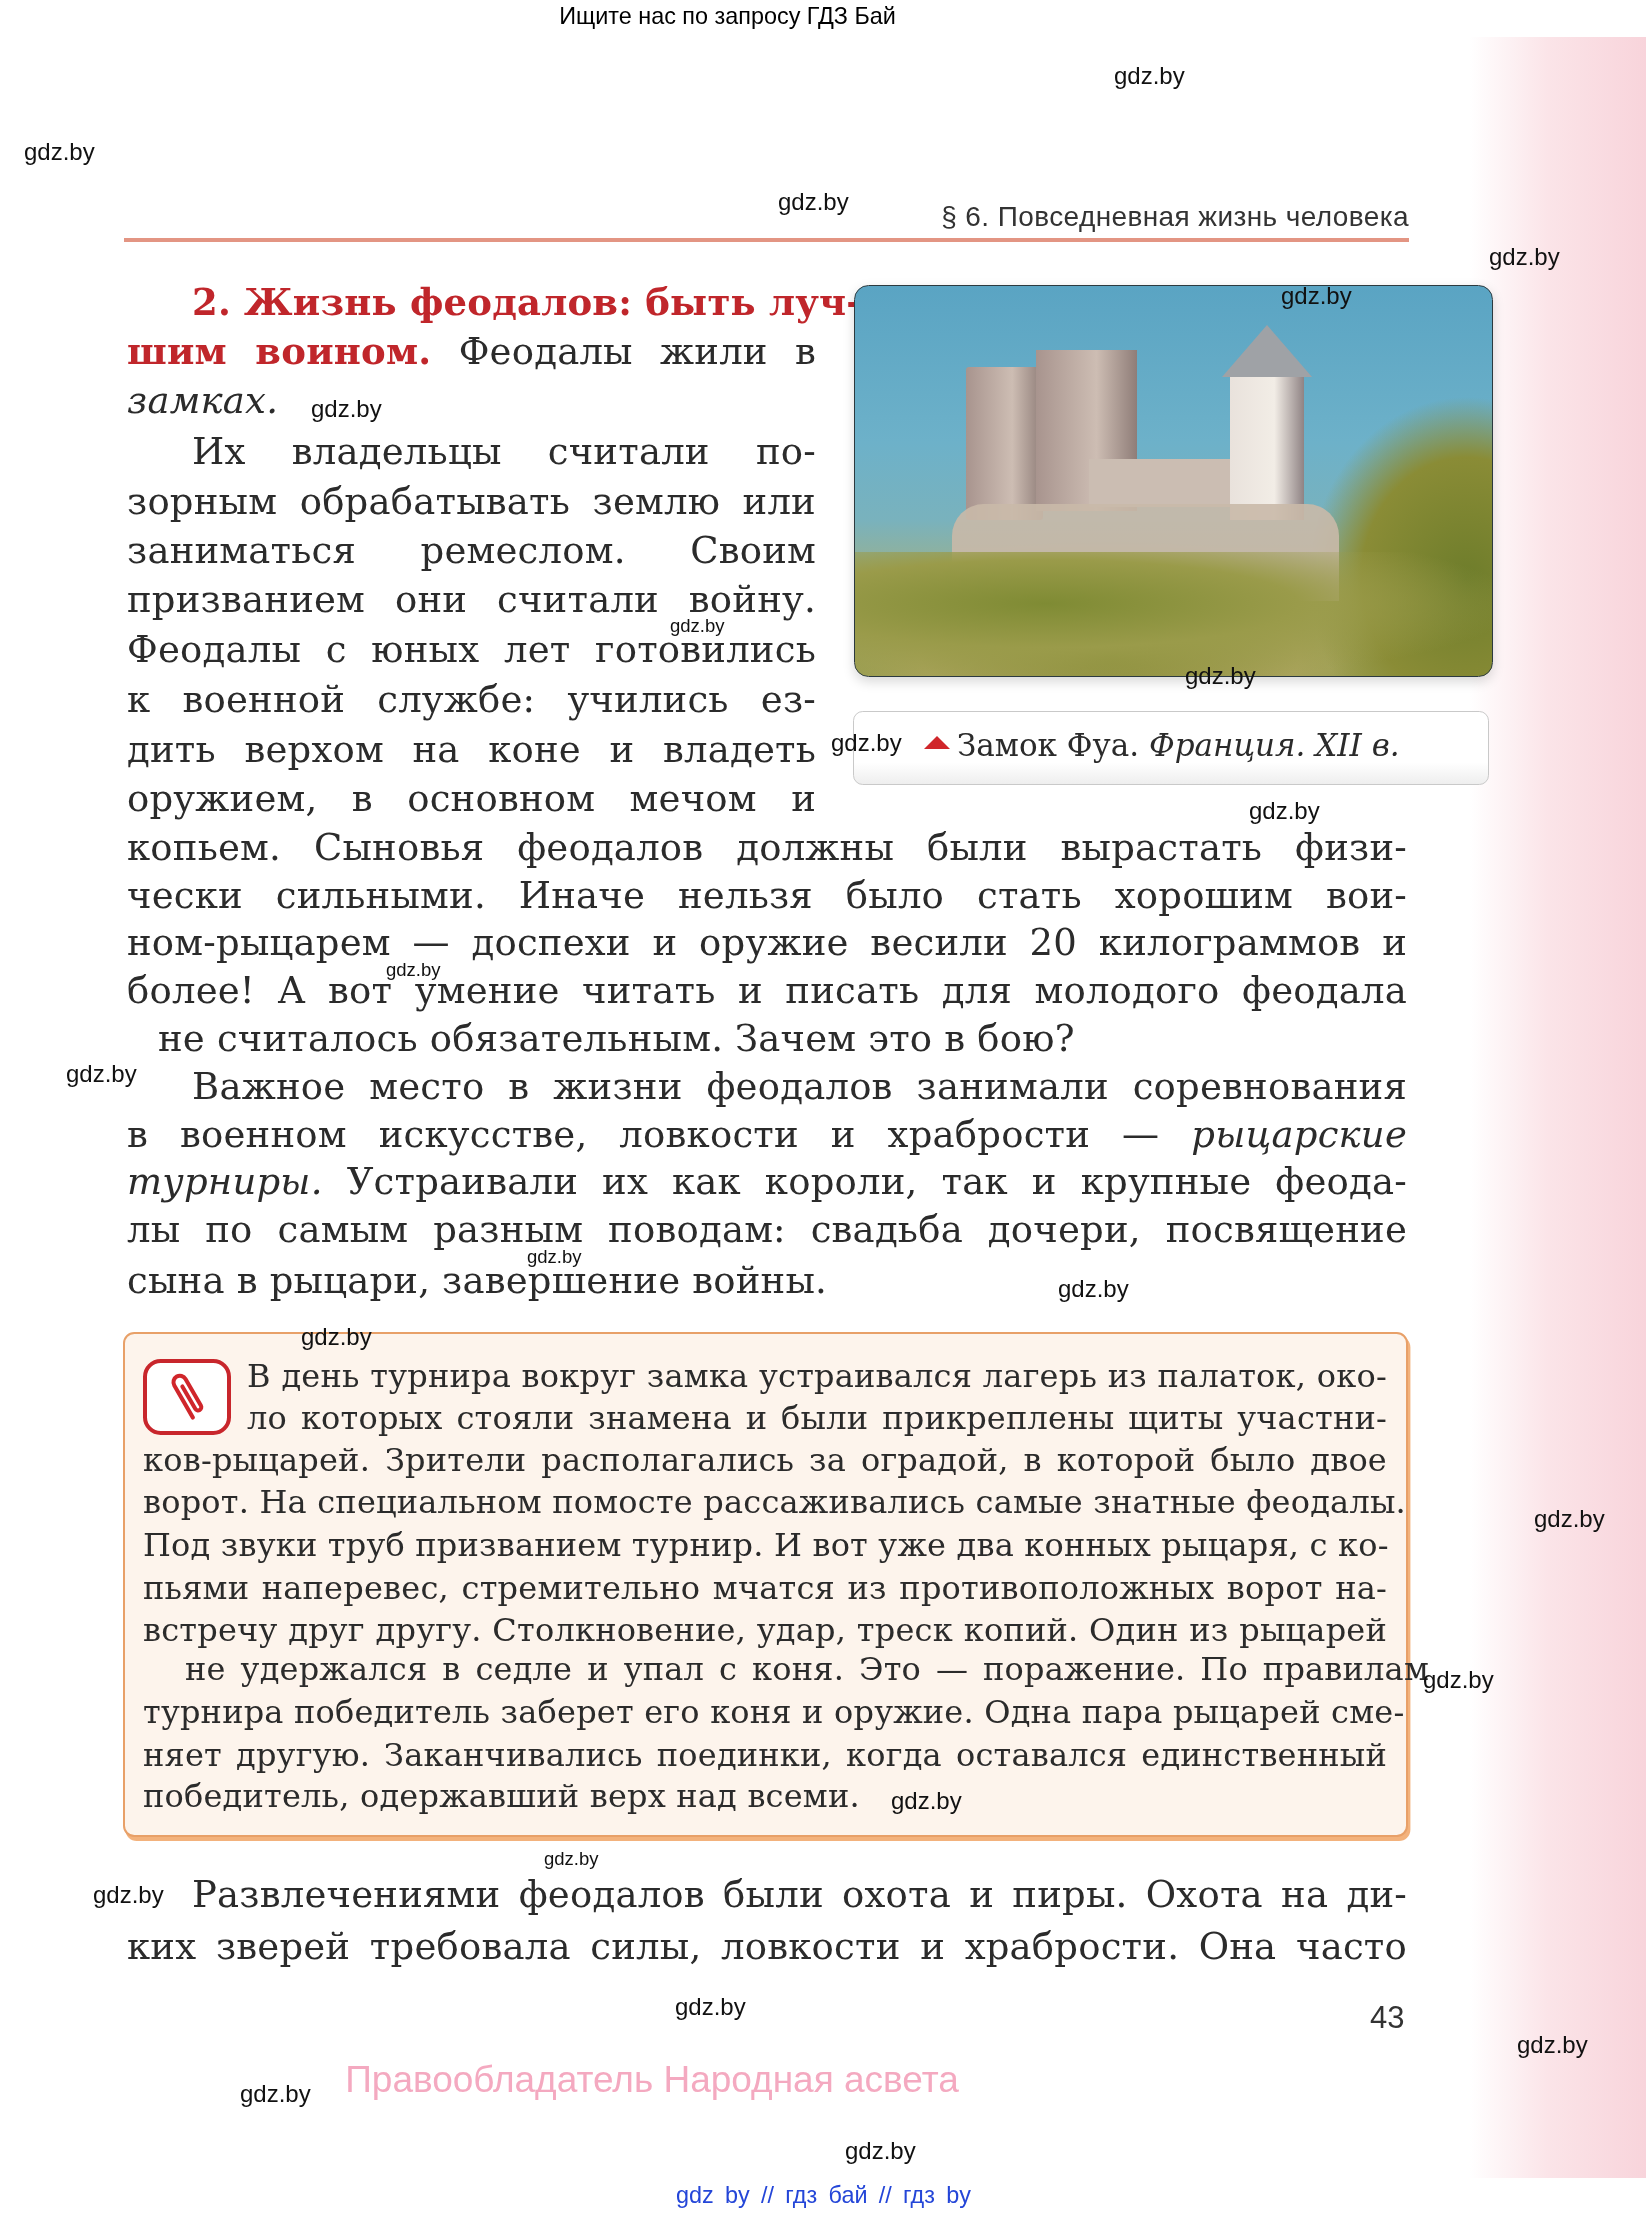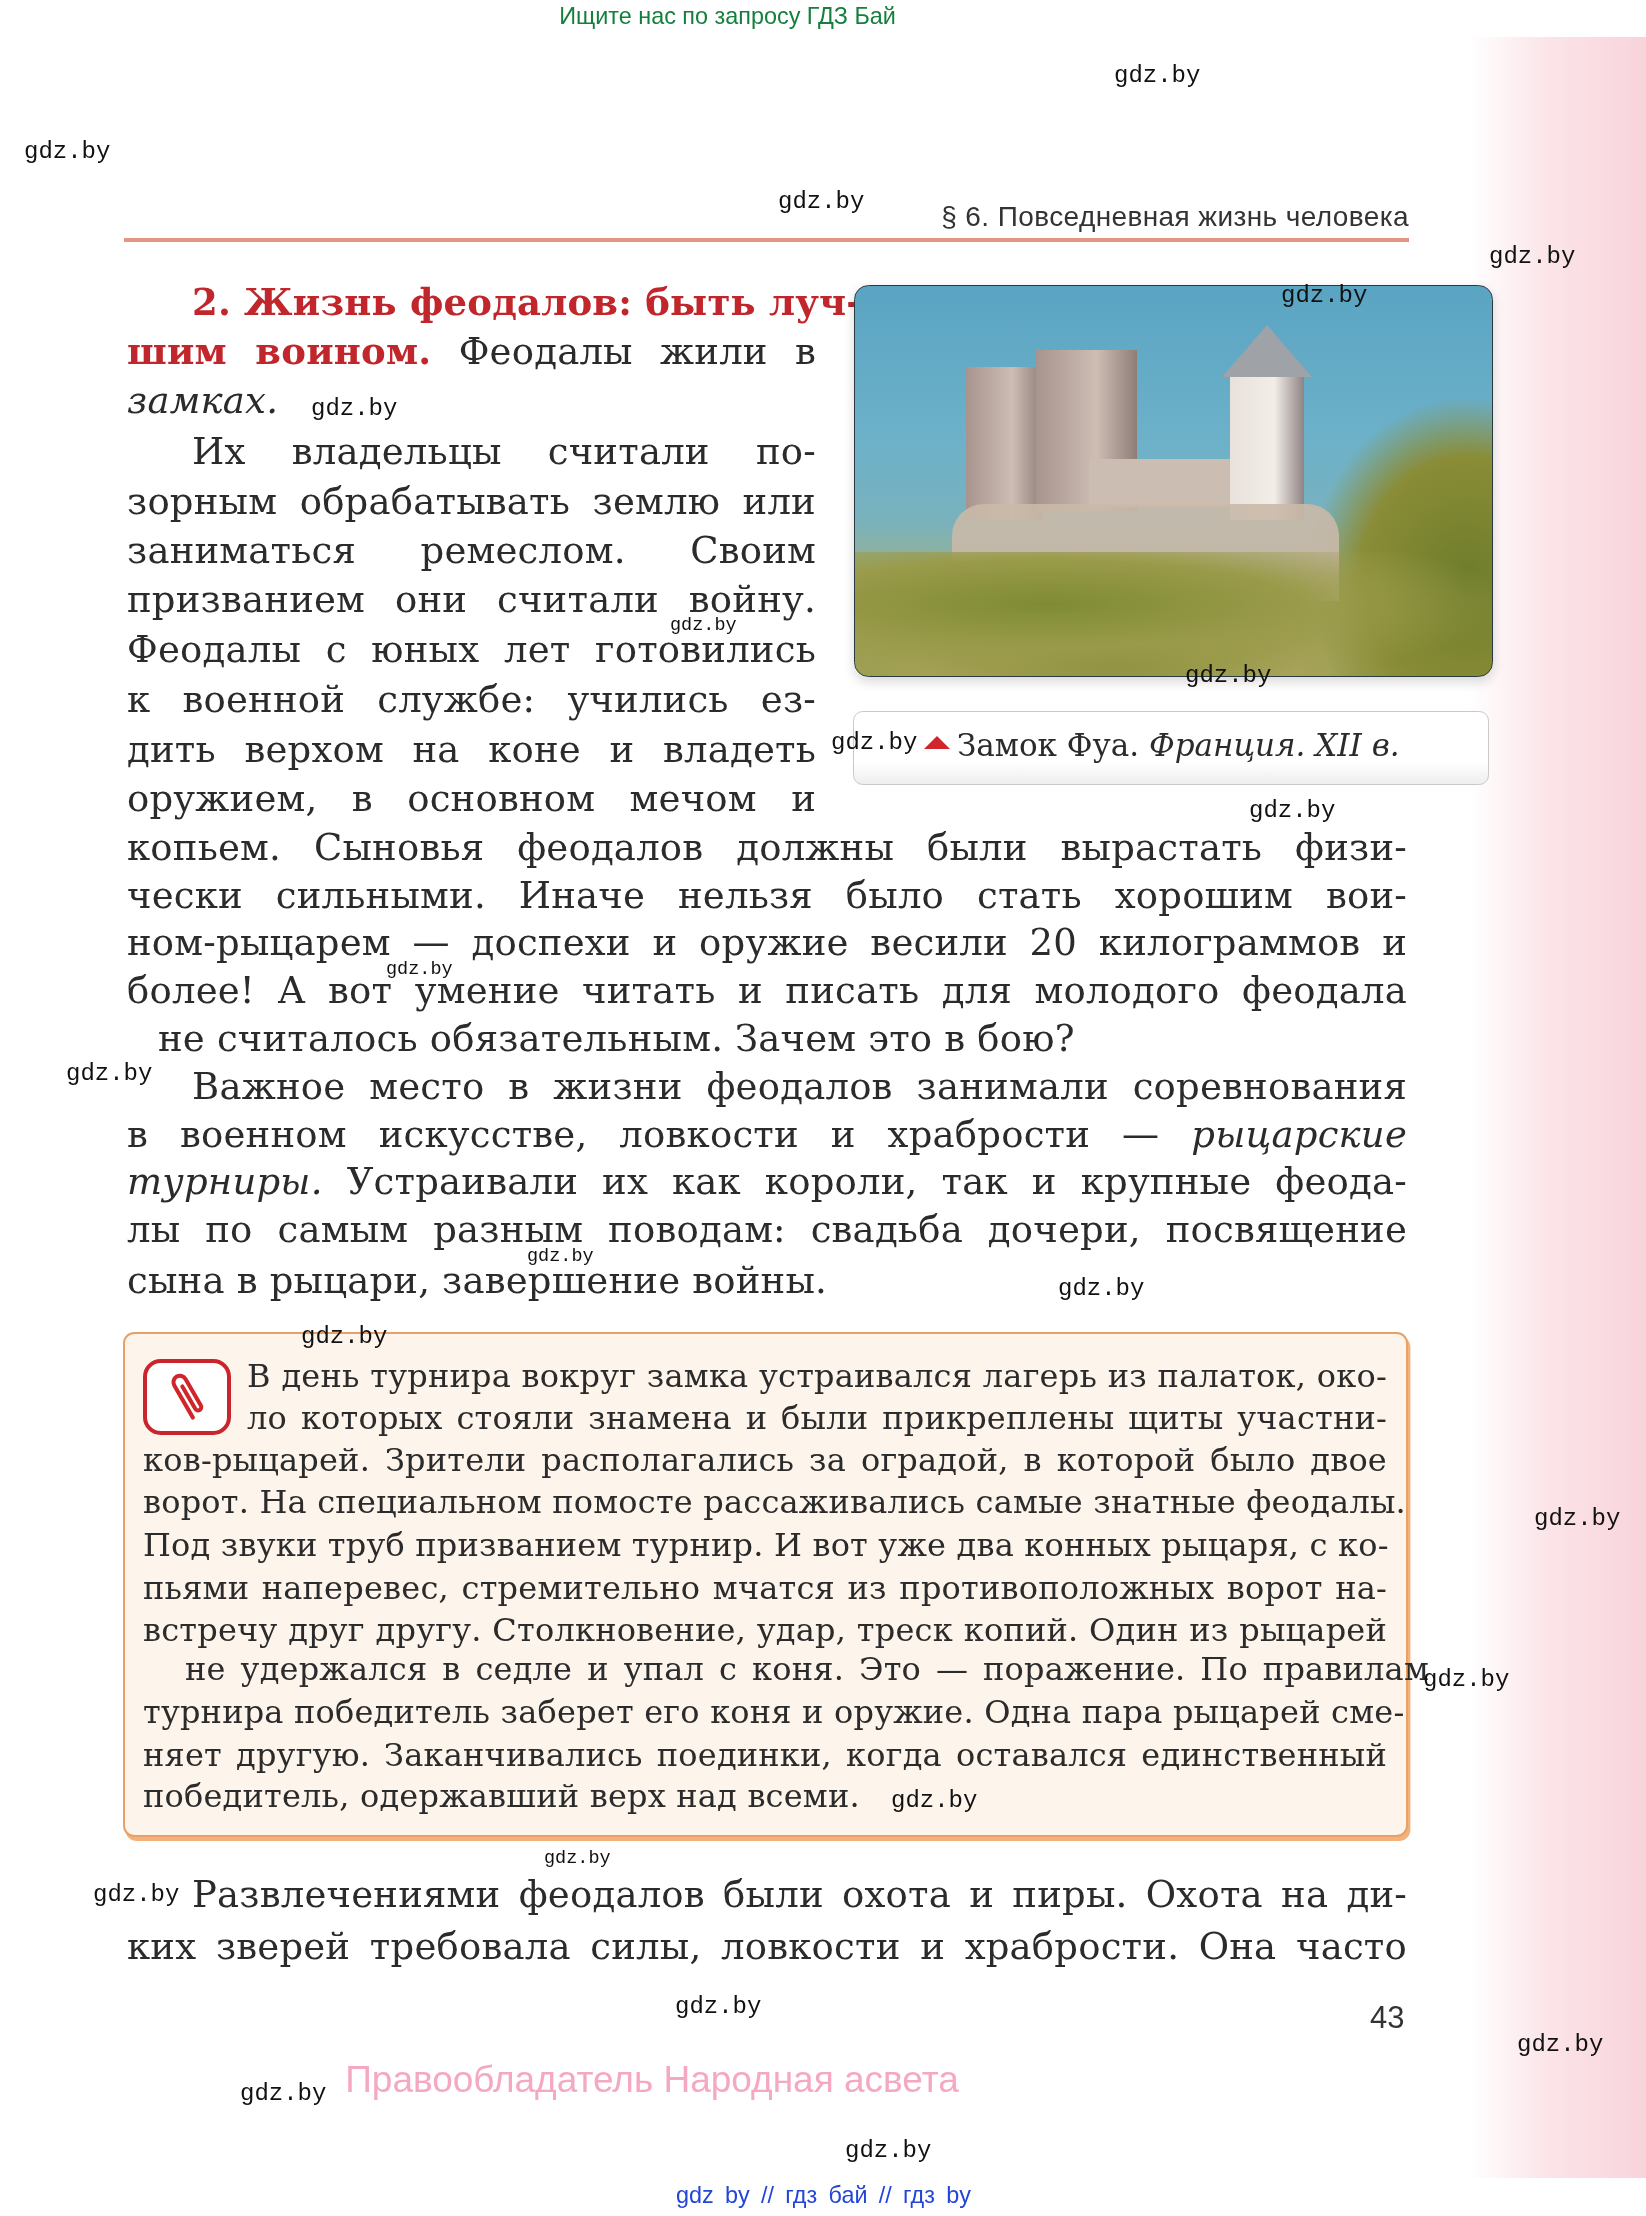--- a/index.html
+++ b/index.html
@@ -2,22 +2,22 @@
 <html style="font-size:13px"><head>
 <meta charset="utf-8">
 <style>
   html, body { margin:0; padding:0; }
   body { width:1647px; height:2216px; position:relative; background:#ffffff; overflow:hidden;
          font-family:"DejaVu Serif", "Liberation Serif", serif; color:#2b2b2b; }
   .abs { position:absolute; }
   .pink-band { left:1469px; top:37px; width:177px; height:2141px;
     background:linear-gradient(to right, rgba(248,210,218,0) 0%, #fbe4e8 45%, #f8d4db 100%); }
   .promo-top { left:0; width:1455px; top:3.2px; text-align:center; font-family:"Liberation Sans", sans-serif;
-    font-size:23.4px; color:#15803d; }
-  .wm { font-family:Liberation Mono, monospace; font-size:24px; color:#111; white-space:nowrap; line-height:1;text-align:right; }
+    font-size:23.4px; color:#000000; }
+  .wm { font-family:Liberation Sans, sans-serif; font-size:24px; color:#111; white-space:nowrap; line-height:1;text-align:right; }
   .wm.sm { font-size:18.5px; }
   .running-head { right:238px; top:201px; font-family:"Liberation Sans", sans-serif; font-size:28px;
     color:#333; letter-spacing:0.4px; white-space:nowrap; }
   .head-rule { left:124px; top:238px; width:1285px; height:4px; background:#e39583; }
   .line { position:absolute; font-size:37px; line-height:49px; height:49px; white-space:nowrap;
     text-align:justify; text-align-last:justify; letter-spacing:0.2px; }
   .line.last { text-align:center; text-align-last:left; }
   .colL { left:127px; width:689px; }
   .colL.ind { left:192px; width:624px; }
   .full { left:127px; width:1280px; }

